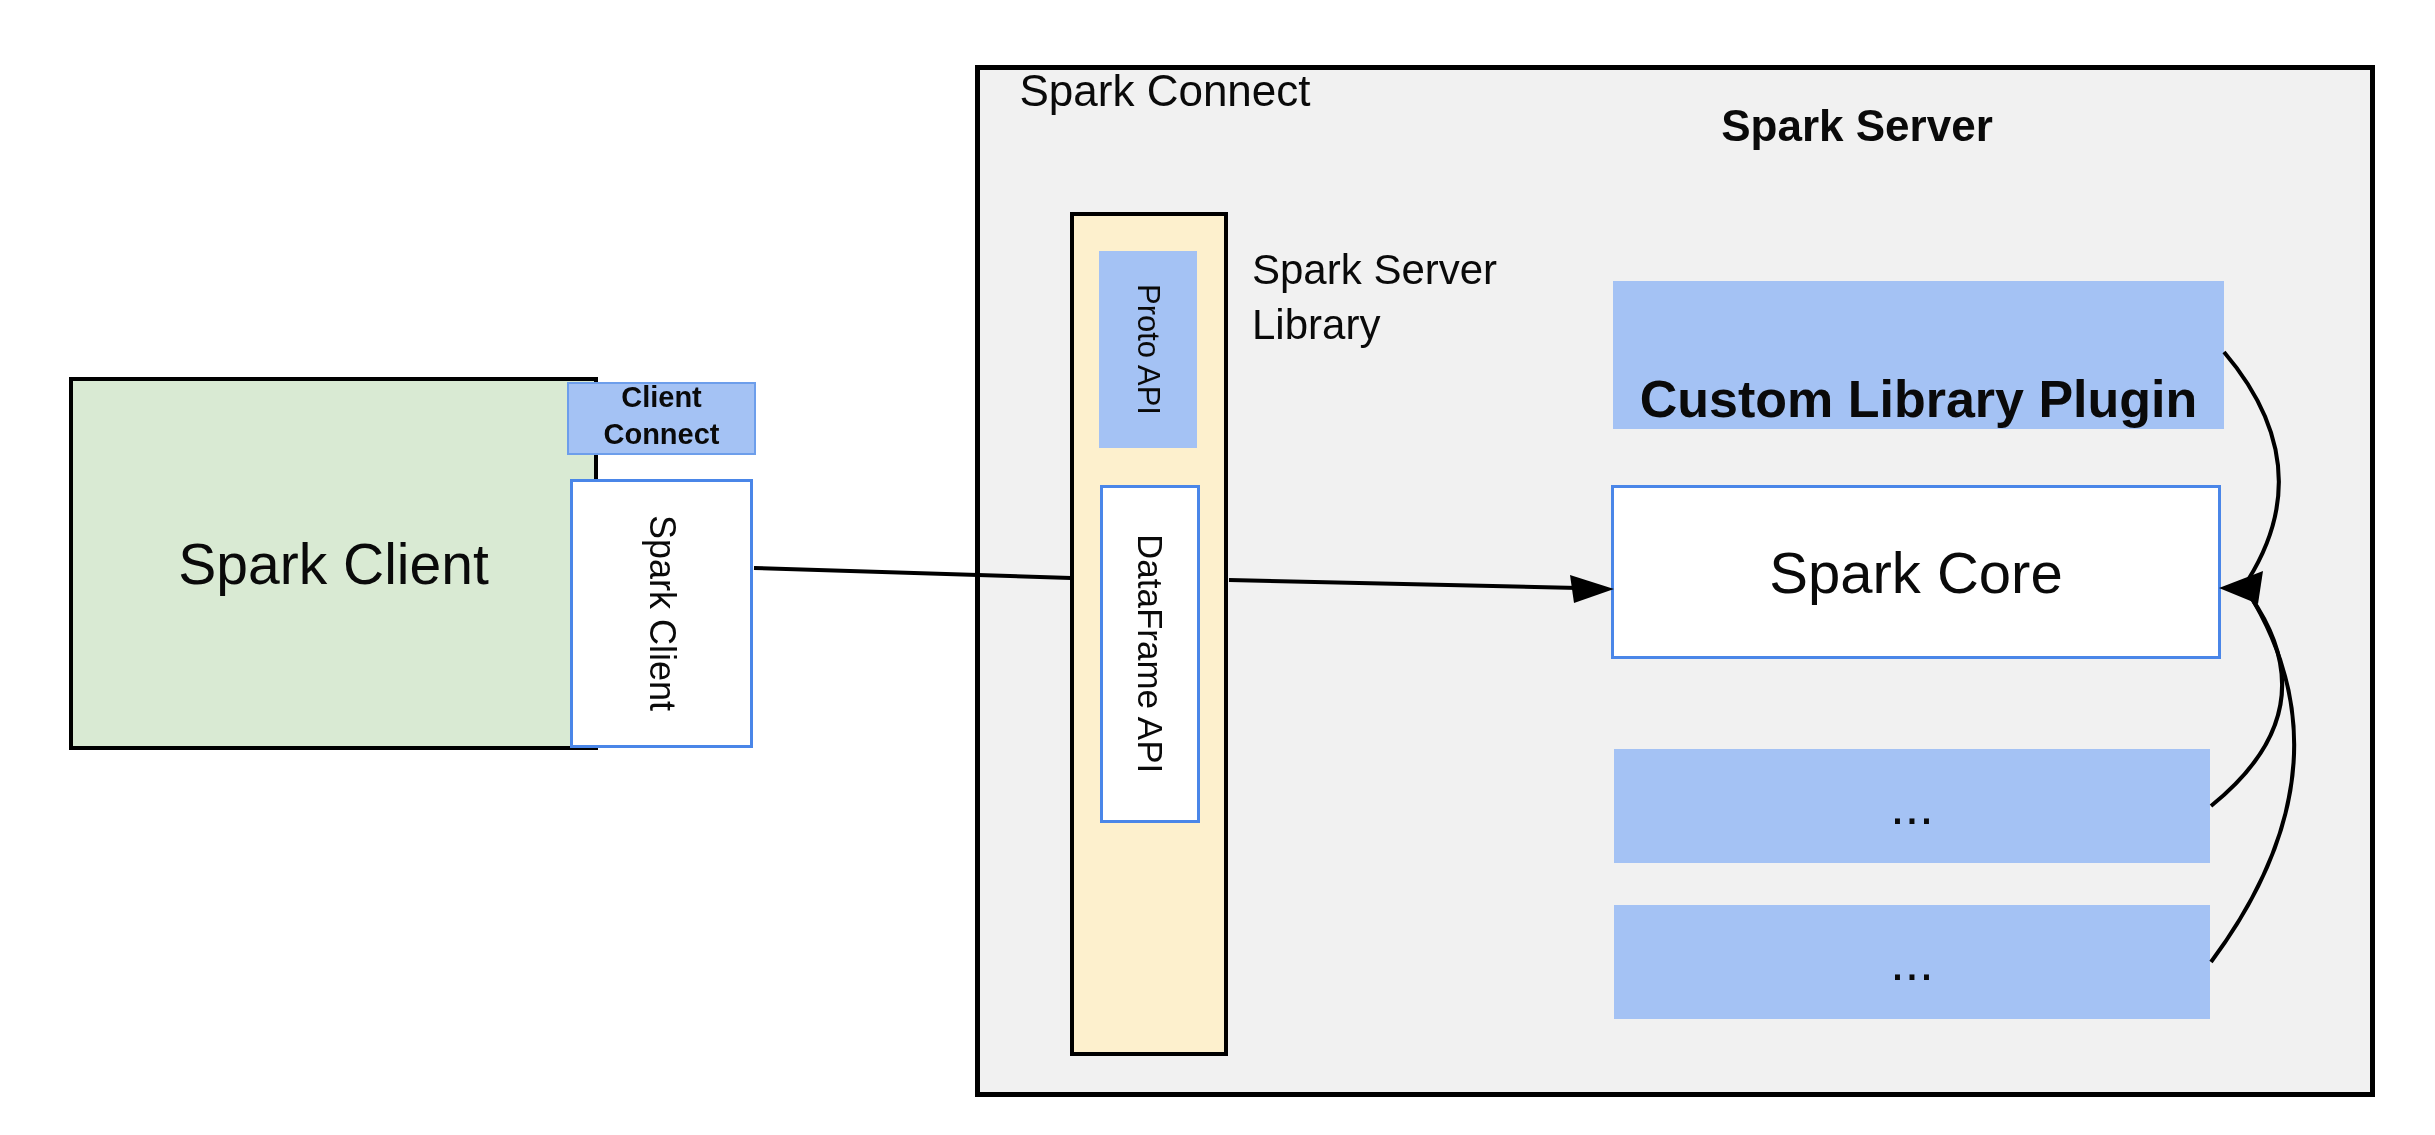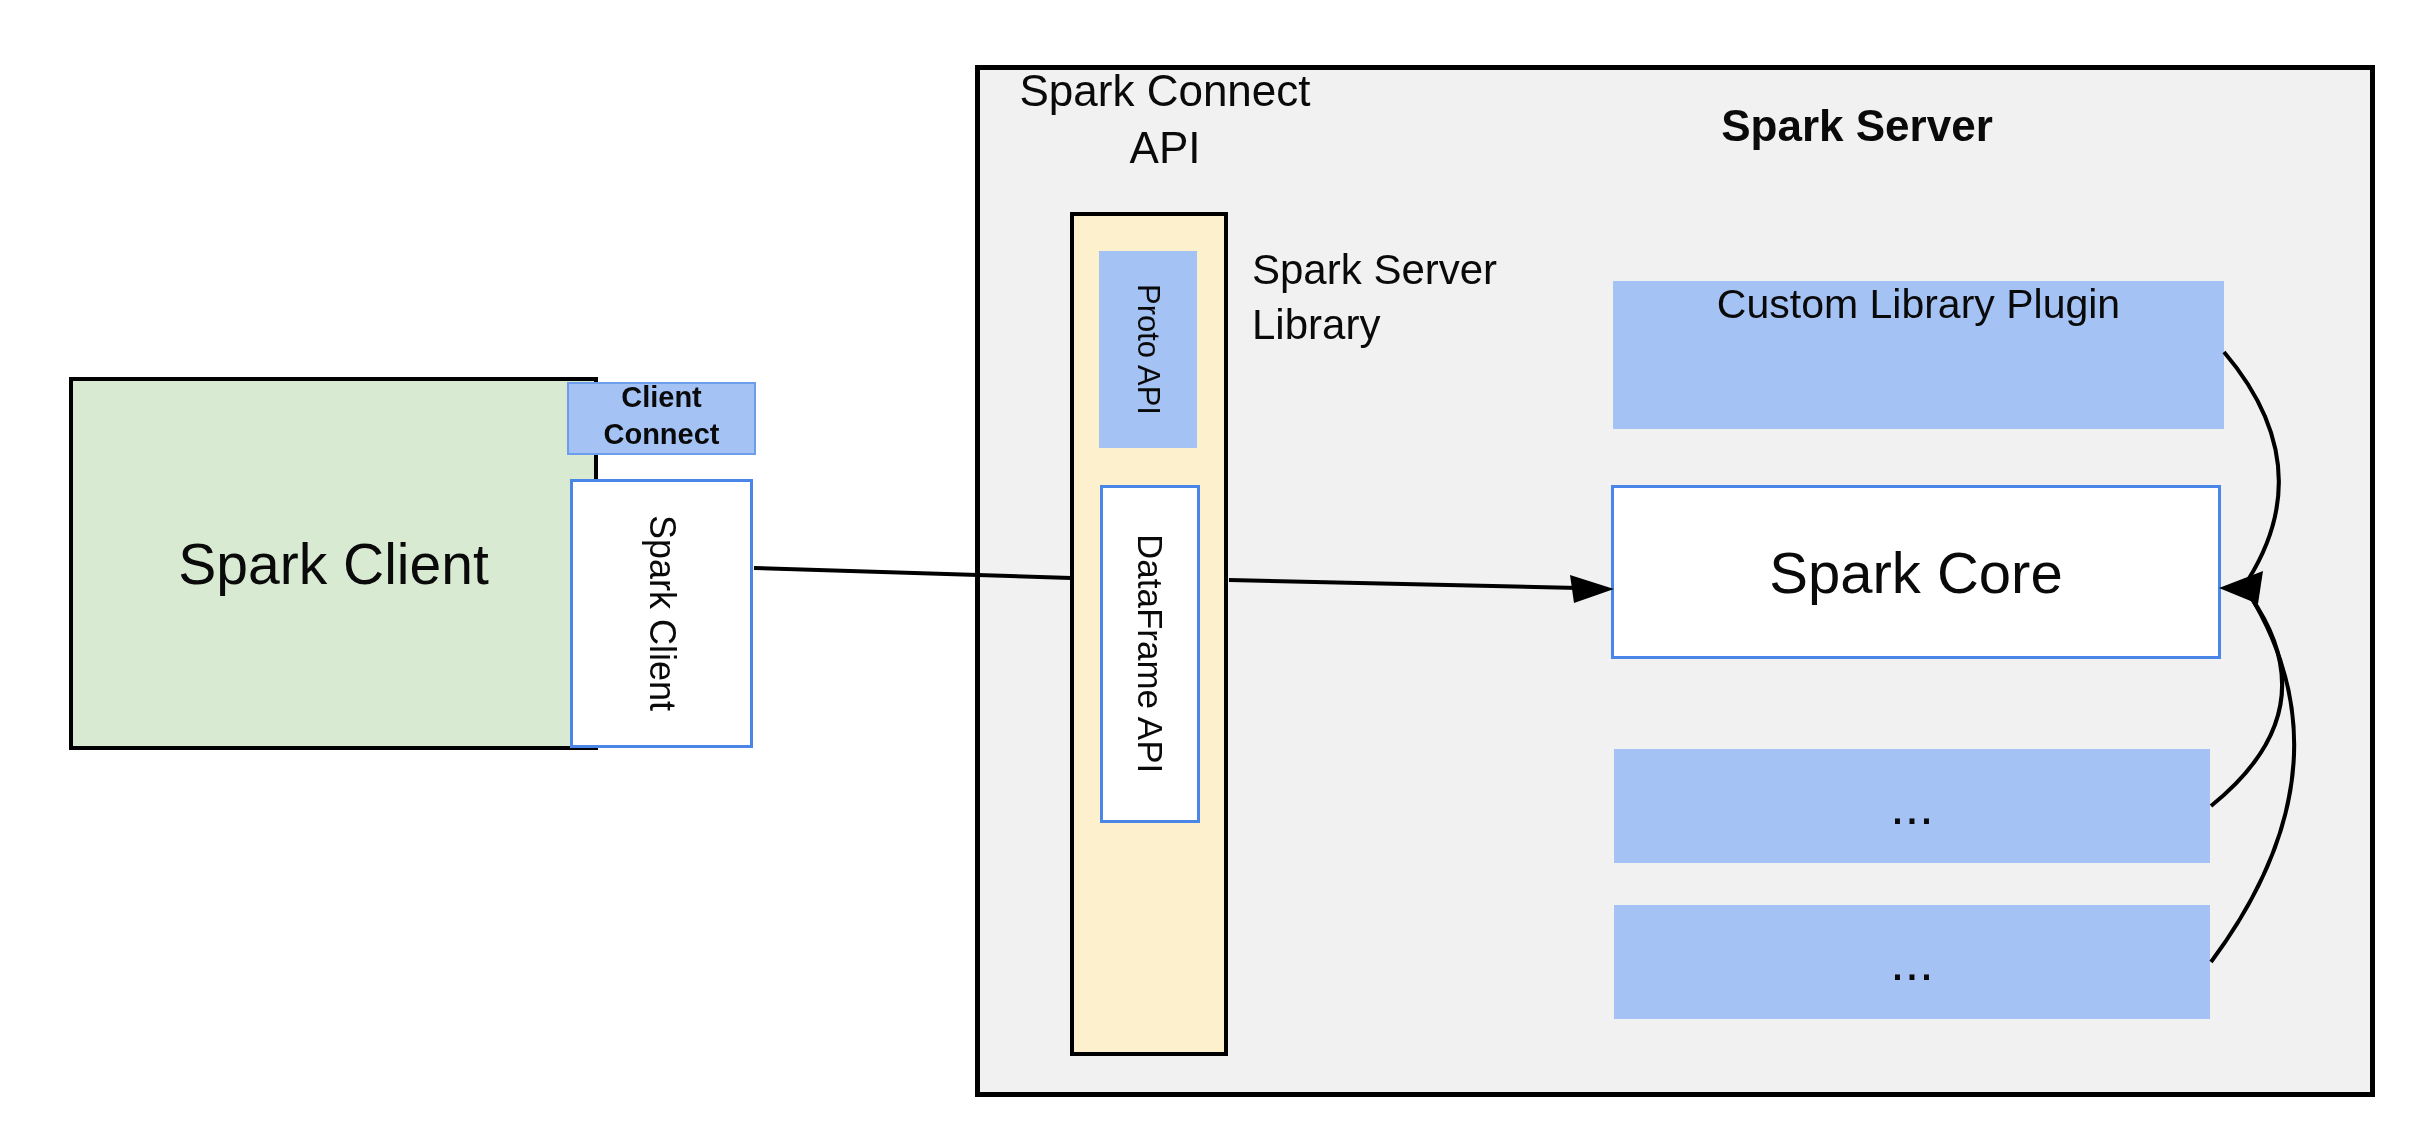--- a/index.html
+++ b/index.html
@@ -91,22 +91,23 @@
   .dataframe-box .vtext { font-size: 35px; }
   .library-label {
     left: 1252px; top: 242px; width: 330px;
     font-size: 42px; line-height: 55px; text-align: left;
   }
 
   
   .plugin-box {
     left: 1613px; top: 281px; width: 611px; height: 148px;
     background: var(--blue, #a4c2f4);
-    display: flex; justify-content: center; align-items: flex-start;
-    font-size: 41px;
+    display: flex; justify-content: center; align-items: flex-end;
+    font-size: 52px;
+    font-weight: bold;
   }
   .core-box {
     left: 1611px; top: 485px; width: 610px; height: 174px;
     background: #ffffff;
     border: 3px solid var(--blue-border, #4a86e8);
     display: flex; justify-content: center; align-items: center;
     font-size: 58px;
   }
   .module-box {
     left: 1614px; width: 596px; height: 114px;
@@ -129,21 +130,20 @@
 </style>
 </head>
 <body>
 
 <div class="stage">
 
   <div class="box gray-panel"></div>
 
   <div class="box connect-title">
     <div>Spark Connect</div>
-    <div>API</div>
   </div>
 
   <div class="box server-title">Spark Server</div>
 
   <div class="box green-box">
     <div class="big-label">
       <div>Spark Client</div>
     </div>
   </div>
 

